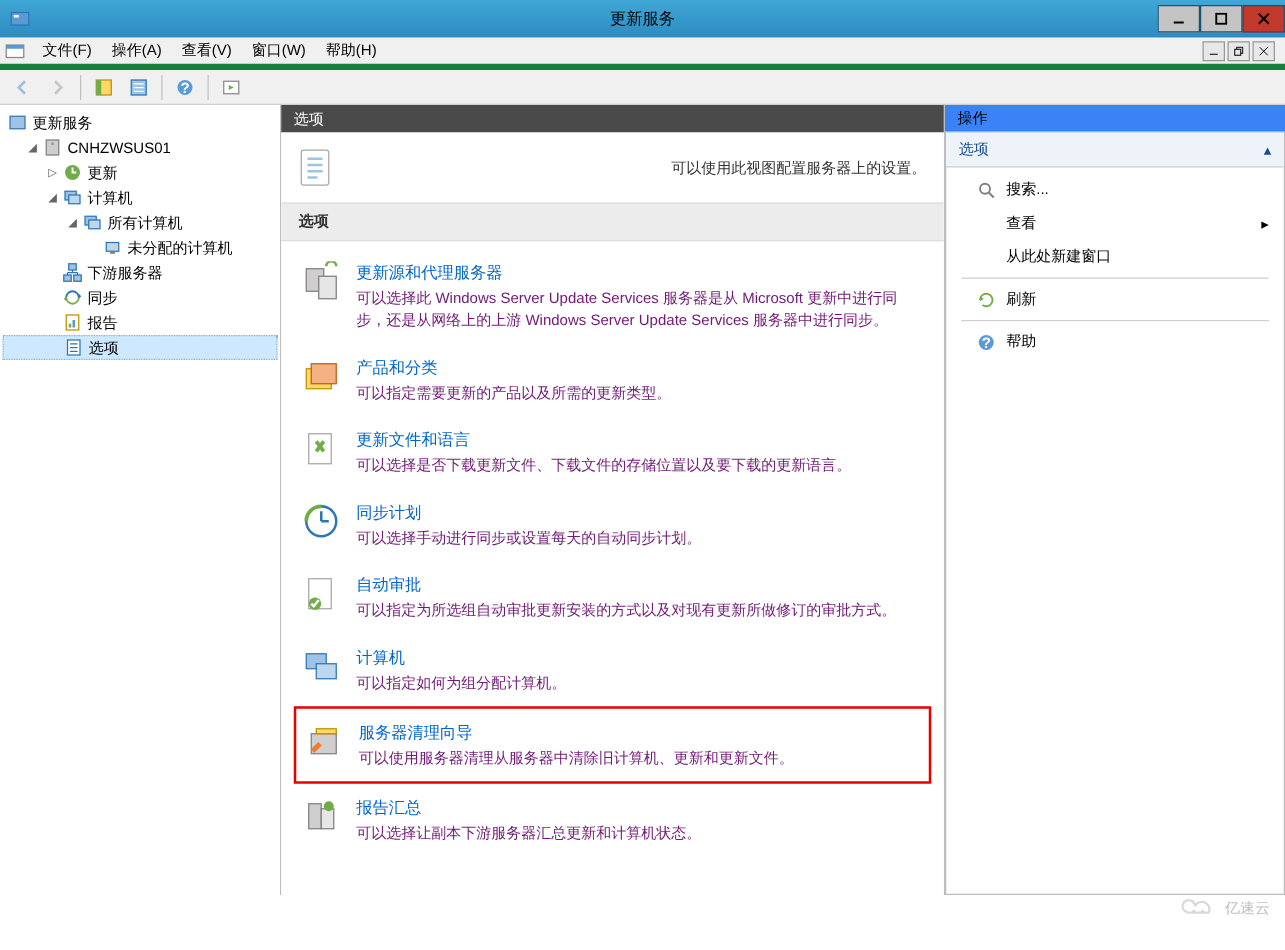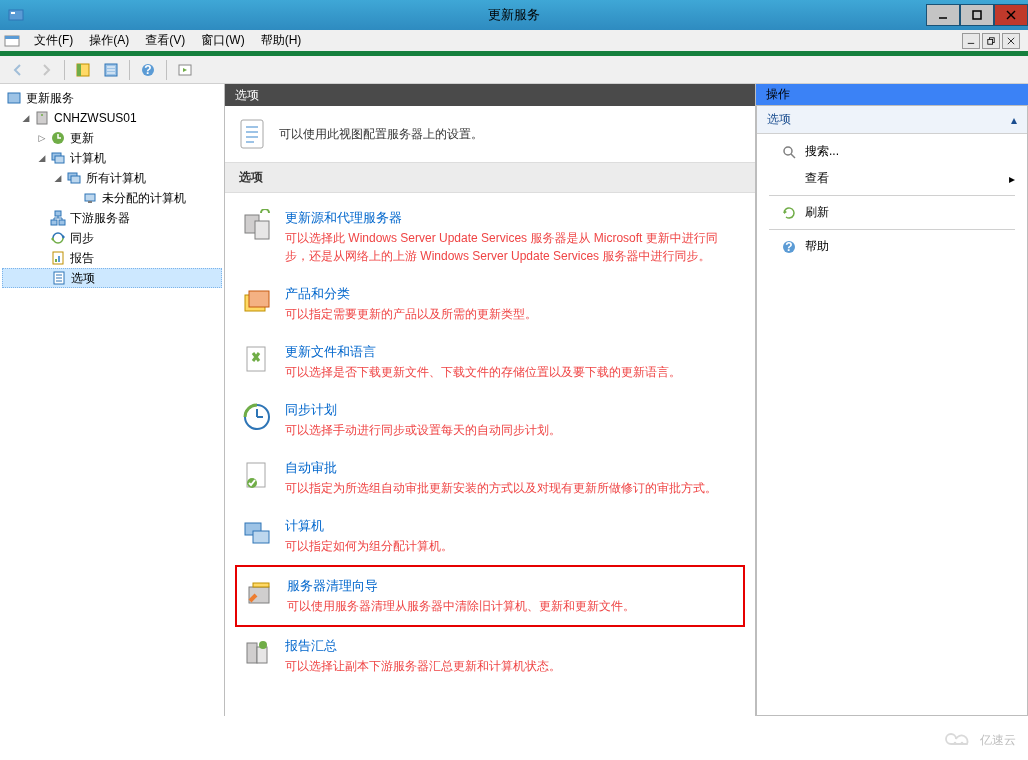--- a/index.html
+++ b/index.html
@@ -35,45 +35,45 @@
 .indent-1 { padding-left: 18px; }
 .indent-2 { padding-left: 34px; }
 .indent-3 { padding-left: 50px; }
 .indent-4 { padding-left: 66px; }
 
 .center-pane { flex: 1; display: flex; flex-direction: column; border-right: 1px solid #bdbdbd; }
 .center-header { height: 22px; background: #4a4a4a; color: #fff; display: flex; align-items: center; padding: 0 10px; font-size: 12px; }
 .center-body { flex: 1; background: #fff; overflow: hidden; position: relative; }
 .center-scroll { position: absolute; inset: 0; overflow-y: scroll; padding: 0; }
 
-.intro-row { display: flex; align-items: center; padding: 12px 14px; gap: 12px; }
+.intro-row { display: flex; align-items: center; padding: 12px 14px; gap: 12px; justify-content: space-between; }
 .intro-icon { width: 28px; height: 32px; flex-shrink: 0; }
 .intro-text { color: #333; }
 
 .section-title { background: #ececec; padding: 6px 14px; font-weight: bold; color: #333; border-top: 1px solid #ddd; border-bottom: 1px solid #ddd; }
 
 .option-list { padding: 6px 10px; }
 .option-item { display: flex; gap: 12px; padding: 10px 6px; align-items: flex-start; justify-content: center; }
 .option-item.highlighted { border: 2px solid #e60000; }
 .option-icon { width: 32px; height: 32px; flex-shrink: 0; display: flex; align-items: center; justify-content: center; }
 .option-text { flex: 1; }
 .option-title { color: #0066cc; font-size: 13px; margin-bottom: 2px; cursor: pointer; }
-.option-desc { color: #ef4444; line-height: 1.5; }
+.option-desc { color: #701a75; line-height: 1.5; }
 
 .actions-pane { width: 272px; background: #fff; display: flex; flex-direction: column; }
 .actions-header { height: 22px; background: #3b82f6; border-bottom: 1px solid #bdbdbd; display: flex; align-items: center; padding: 0 10px; font-weight: normal; }
 .actions-body { flex: 1; padding: 0; border: 1px solid #bdbdbd; border-top: none; margin: 0; }
 .actions-section-title { background: #eef3fa; padding: 5px 10px; color: #1a4d8f; font-size: 13px; display: flex; justify-content: space-between; align-items: center; border-bottom: 1px solid #d0d0d0; }
 .actions-list { padding: 4px 0; }
 .action-item { display: flex; align-items: center; padding: 5px 12px 5px 24px; gap: 8px; cursor: default; }
 .action-item.has-sub { justify-content: space-between; }
 .action-icon { width: 16px; height: 16px; display: flex; align-items: center; justify-content: center; }
 .action-sep { height: 1px; background: #d0d0d0; margin: 3px 12px; }
 
-.watermark { position: absolute; right: 12px; bottom: 10px; opacity: 0.55; display: flex; align-items: center; gap: 6px; color: #888; font-size: 16px; pointer-events: none; }
+.watermark { position: absolute; right: 12px; bottom: 24px; opacity: 0.55; display: flex; align-items: center; gap: 6px; color: #888; font-size: 16px; pointer-events: none; }
 
 
 .svg-icon { width: 100%; height: 100%; }
 
 
 .center-scroll::-webkit-scrollbar { width: 17px; background: #f0f0f0; }
 .center-scroll::-webkit-scrollbar-thumb { background: #c0c0c0; border: 1px solid #a0a0a0; }
 .center-scroll::-webkit-scrollbar-button { height: 17px; background: #e0e0e0; border: 1px solid #a0a0a0; }
 </style>
 </head>
@@ -449,20 +449,24 @@
             </span>
           <span>搜索...</span>
         </div>
         <div class="action-item has-sub">
           <span style="display:flex;align-items:center;gap:8px;">
             <span class="action-icon"></span>
             <span>查看</span>
           </span>
           <span>▸</span>
         </div>
+        <div class="action-item">
+          <span class="action-icon"></span>
+          <span>从此处新建窗口</span>
+        </div>
         <div class="action-sep"></div>
         <div class="action-item">
           <span class="action-icon">
               <svg class="svg-icon" viewBox="0 0 16 16">
                 <path d="M3 8 A5 5 0 1 1 5 12" fill="none" stroke="#70ad47" stroke-width="1.5"></path>
                 <polygon points="3,5 3,9 6,7" fill="#70ad47"></polygon>
               </svg>
             </span>
           <span>刷新</span>
         </div>

